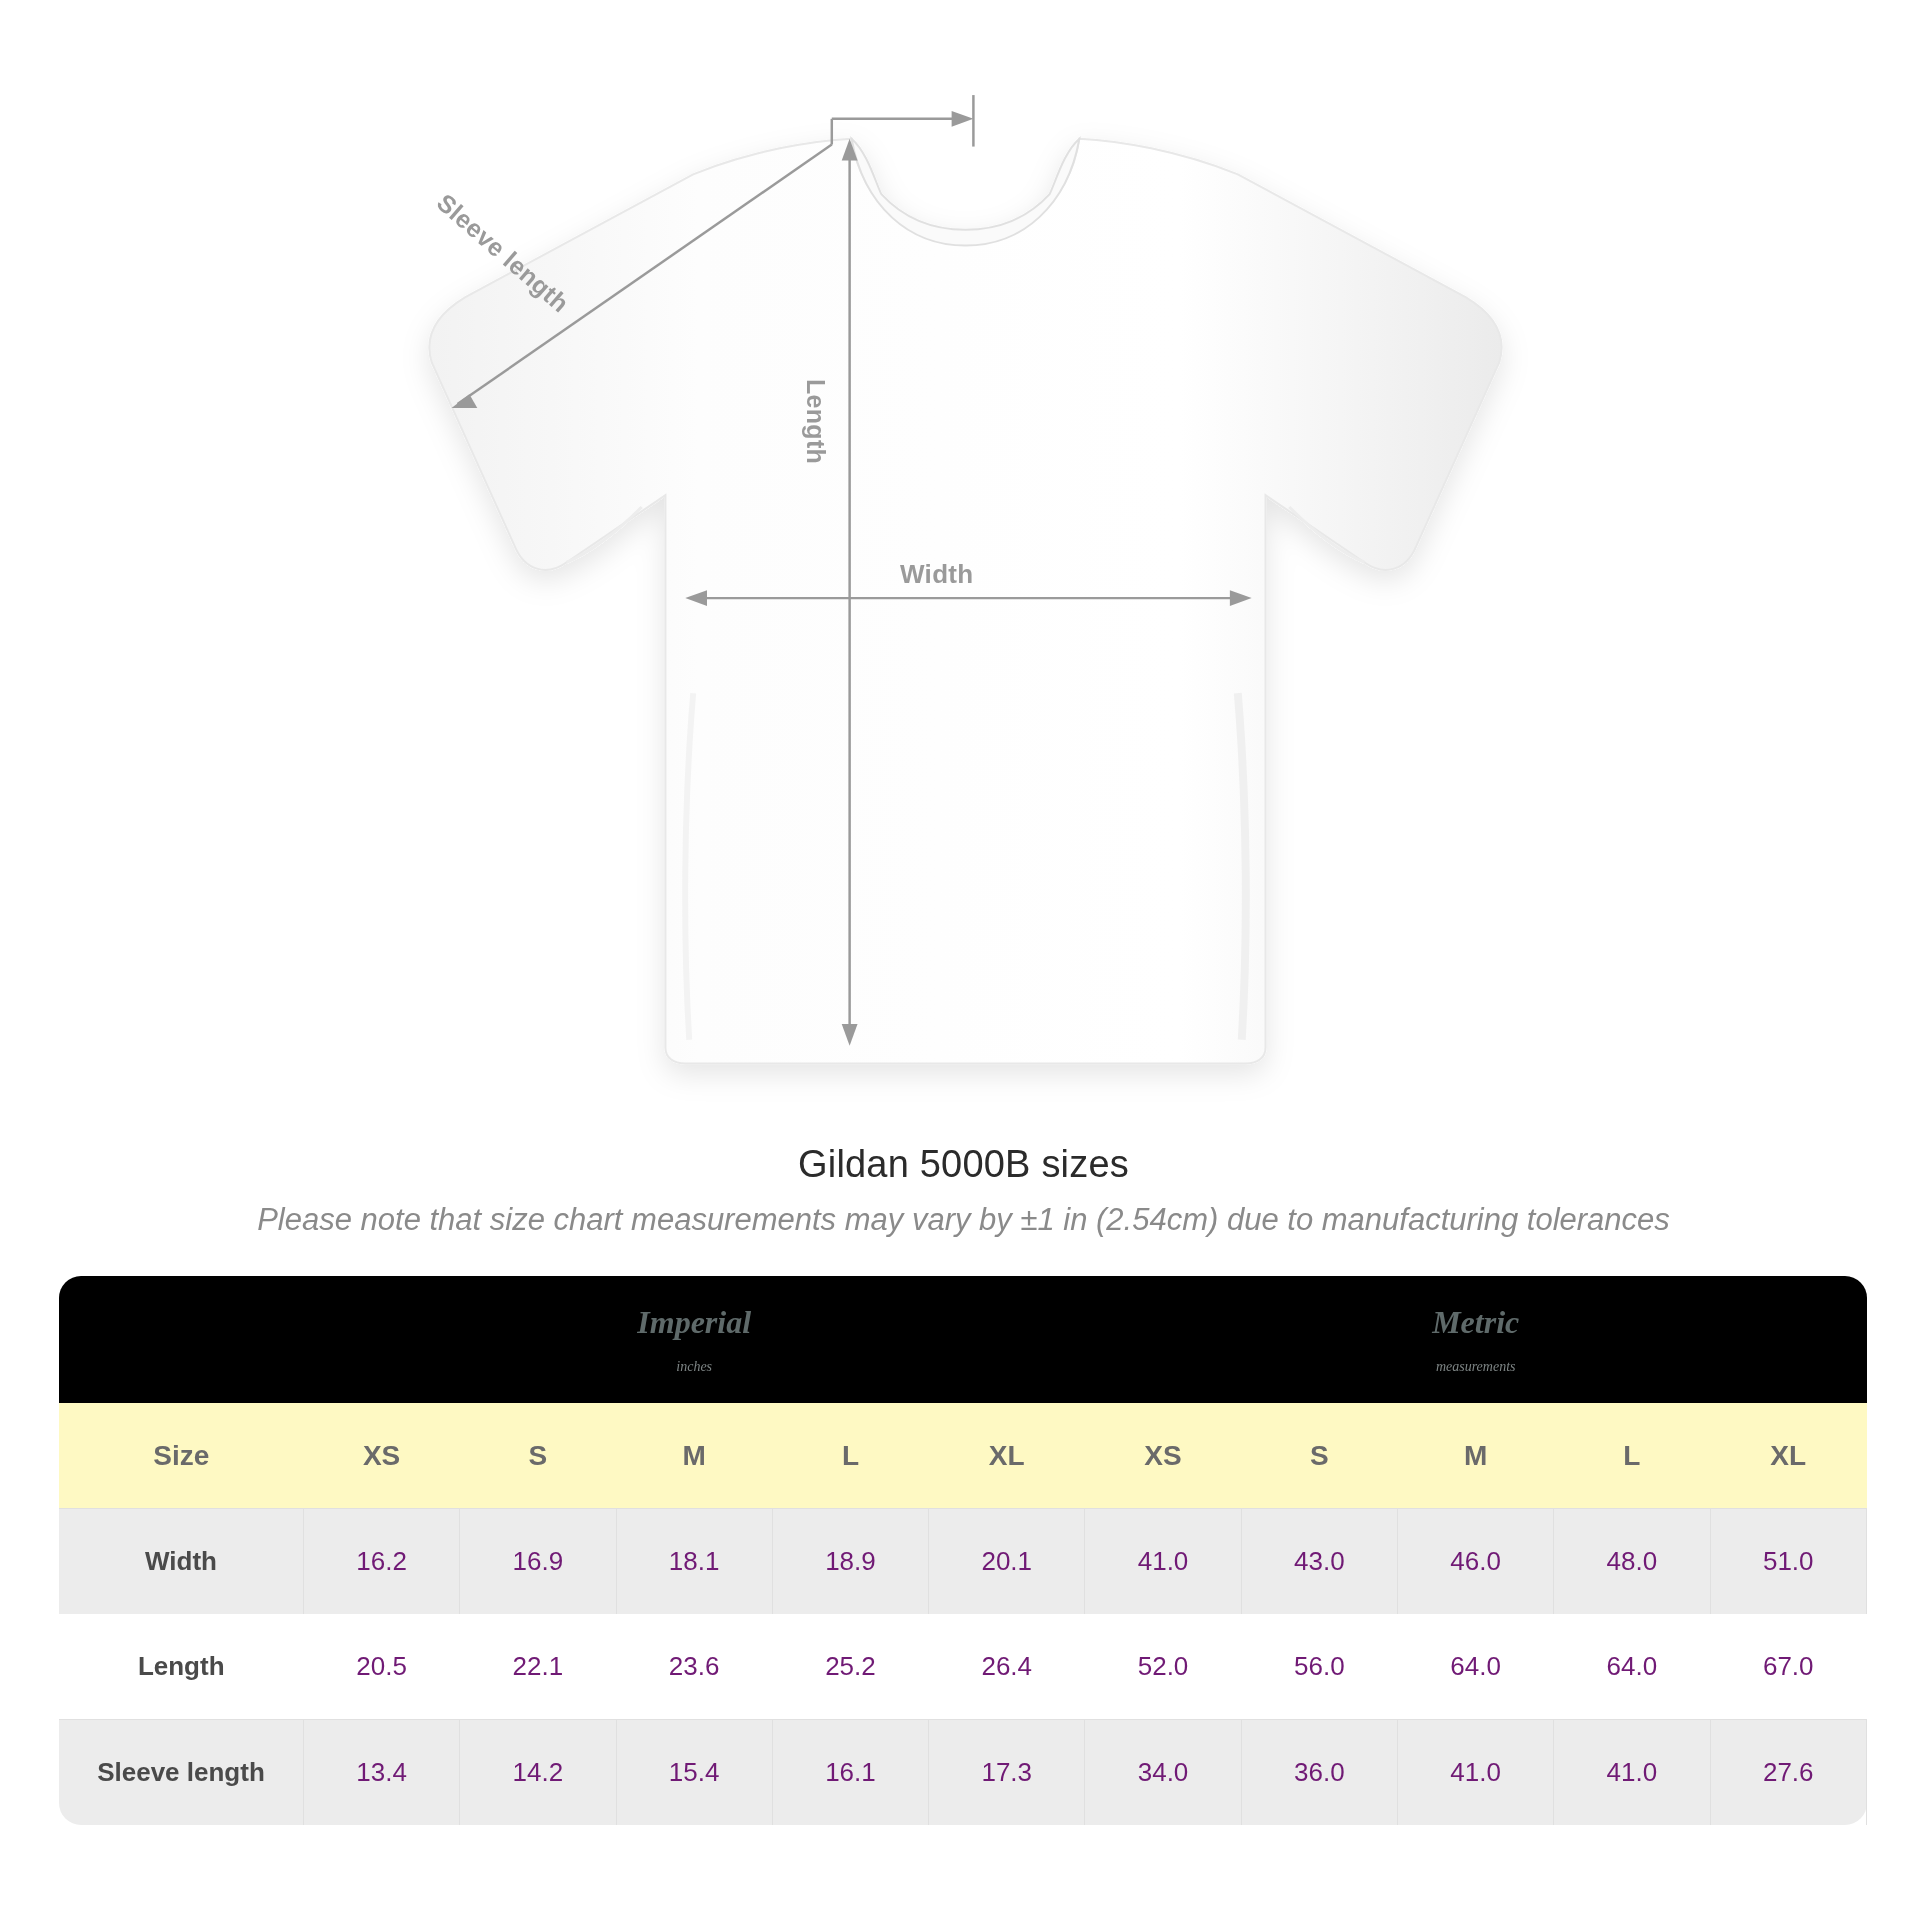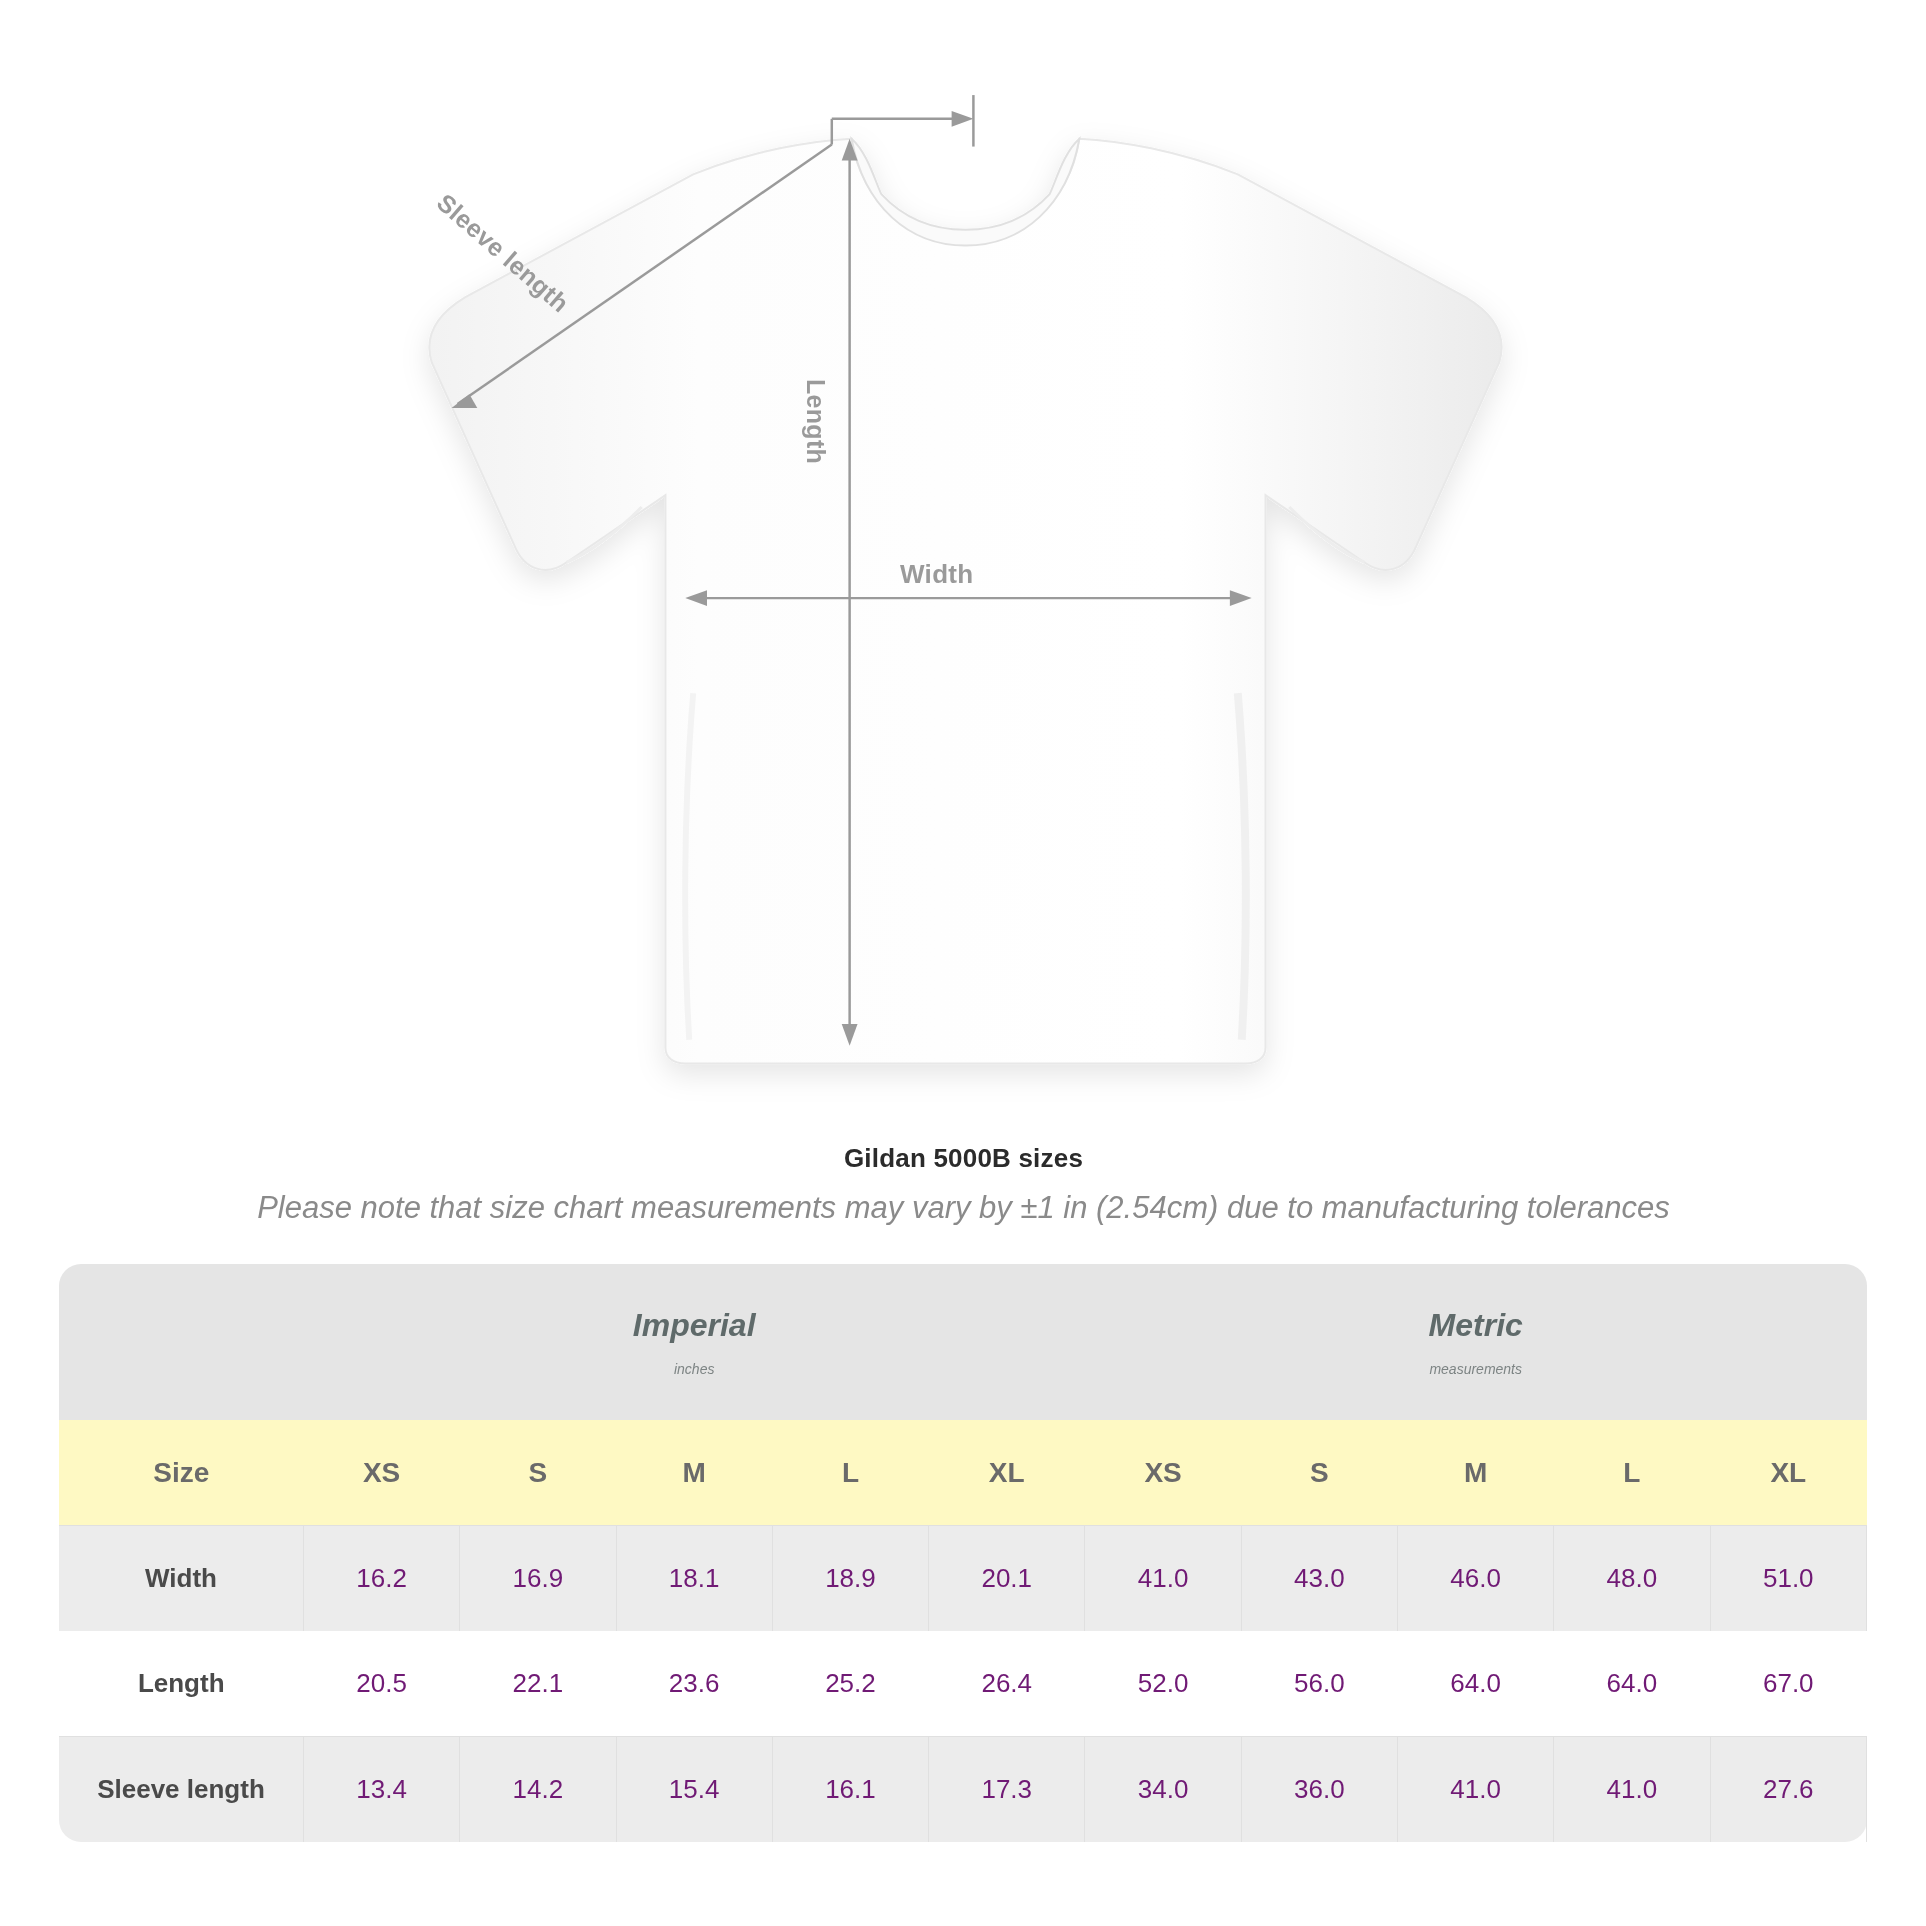--- a/index.html
+++ b/index.html
@@ -52,22 +52,22 @@
     transform: rotate(41deg);
     transform-origin: left top;
   }
 
   
   .title-block {
     text-align: center;
     margin-top: 24px;
   }
   .chart-title {
-    font-size: 26px;
-    font-weight: bold;
+    font-size: 38px;
+    font-weight: normal;
     color: #2b2b2b;
     margin: 16px;
     letter-spacing: 0.2px;
   }
   .chart-note {
     font-size: 31px;
     font-style: italic;
     color: #8a8a8a;
     margin-top: 9px;
   }
@@ -82,23 +82,24 @@
     table-layout: fixed;
   }
   table.size-table td,
   table.size-table th {
     text-align: center;
     vertical-align: middle;
     border: none;
   }
   
   .unit-row td {
-    background: #e5e5e5;
-    height: 156px;
+    background: #000000;
+    height: 127px;
     padding: 0;
+    font-family: Liberation Serif, serif;
   }
   .unit-row td.blank-left {
     border-top-left-radius: 22px;
   }
   .unit-row td.unit-last {
     border-top-right-radius: 22px;
   }
   .unit-name {
     font-size: 32px;
     font-weight: bold;

